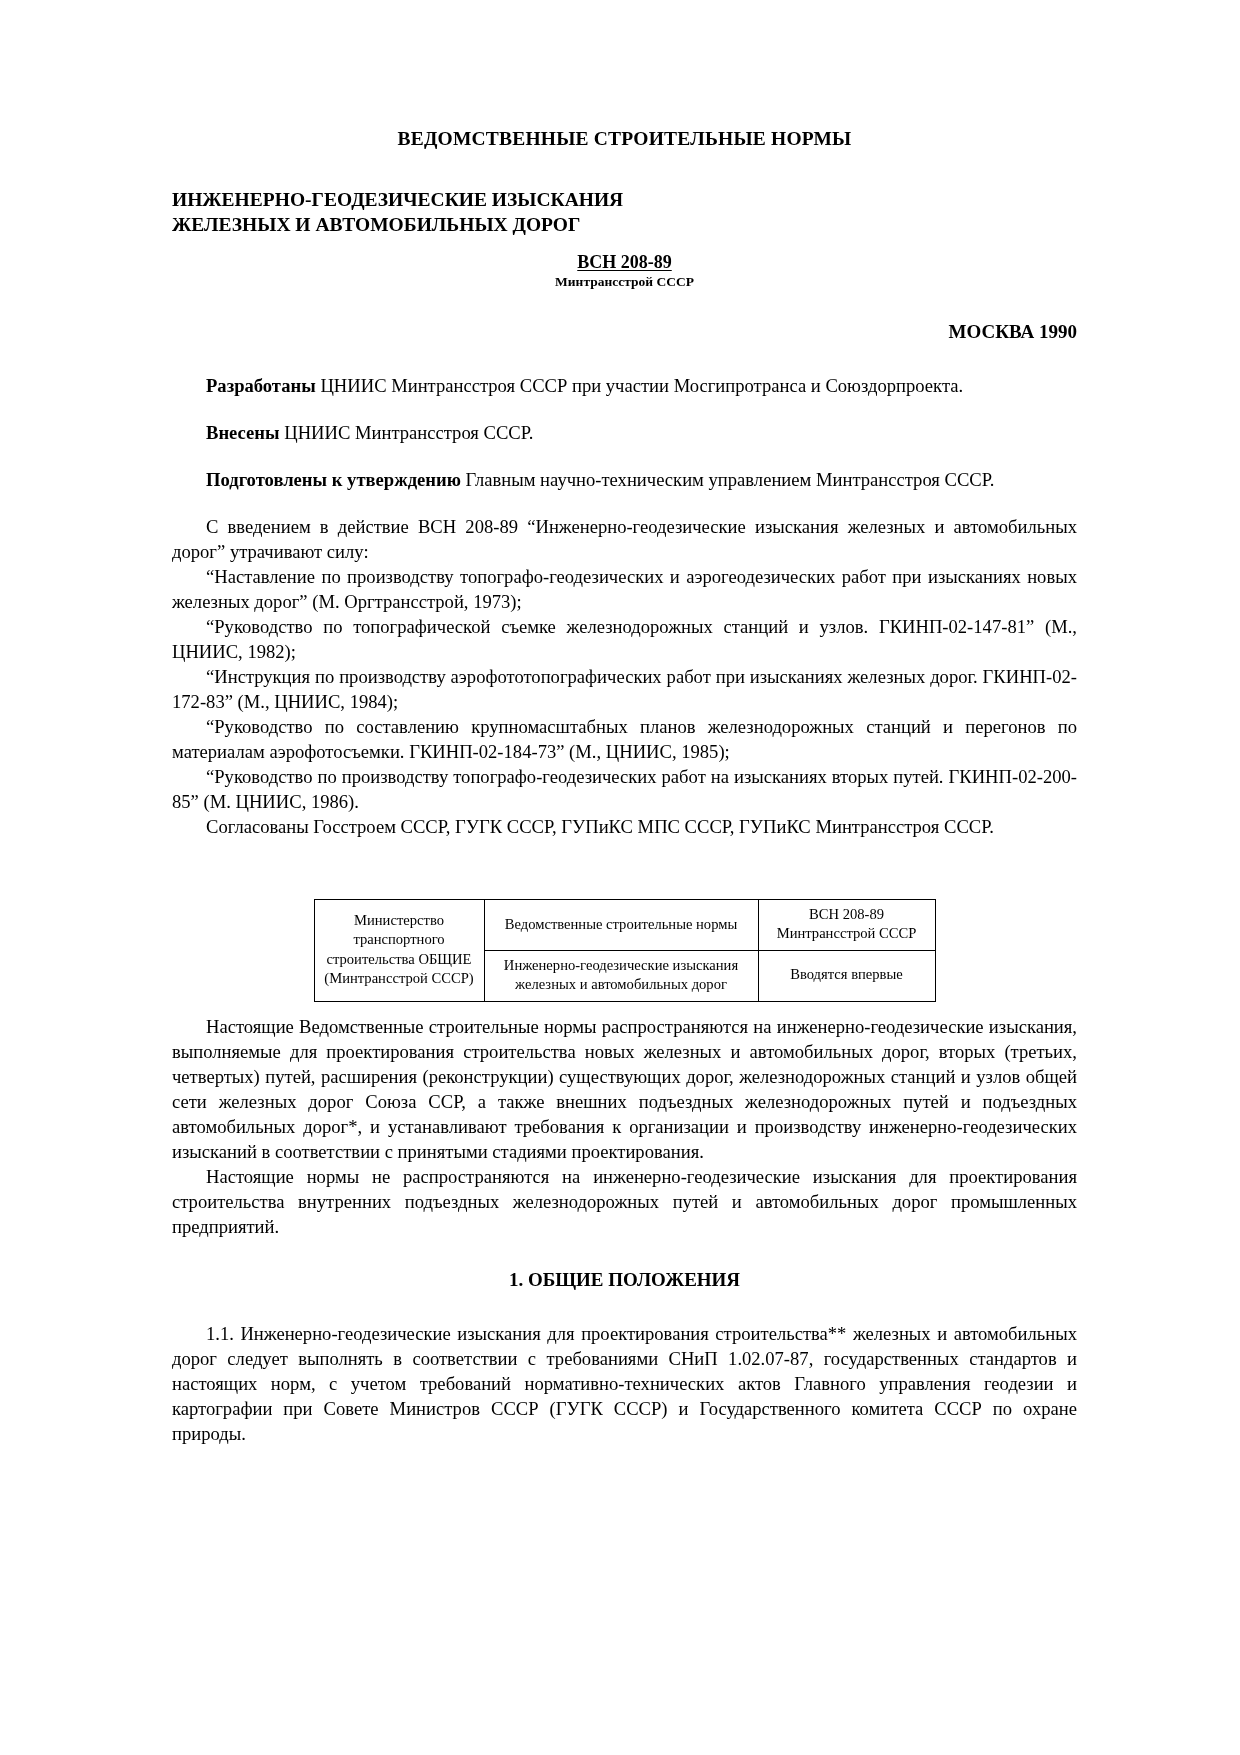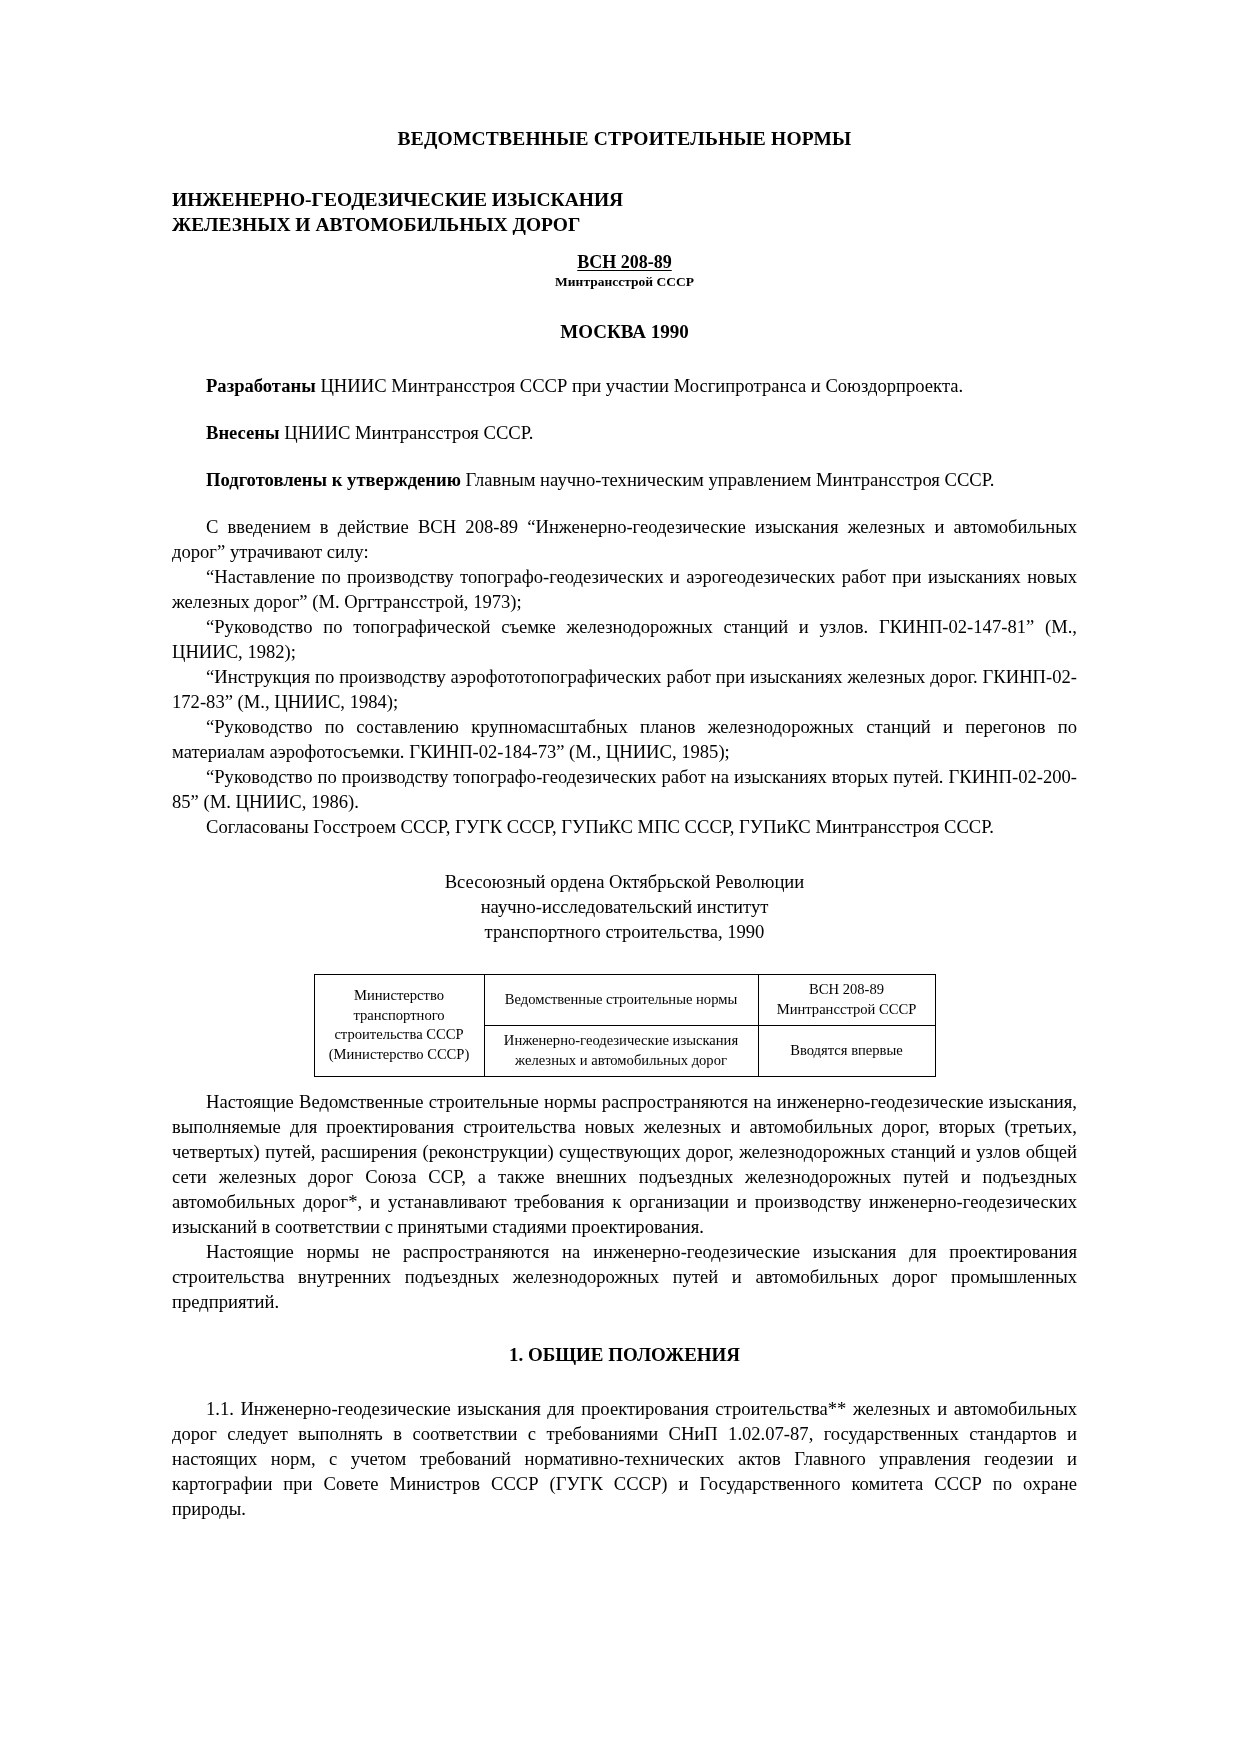--- a/index.html
+++ b/index.html
@@ -47,21 +47,21 @@
     text-underline-offset: 2px;
     text-align: right;
   }
   .ministry-line {
     text-align: center;
     font-weight: bold;
     font-size: 13.5px;
     margin: 1px 0 0 0;
   }
   .city-line {
-    text-align: center;
+    text-align: right;
     font-weight: bold;
     font-size: 19px;
     margin: 31px 0 0 0;
   }
   p.body-par {
     margin: 0;
     font-size: 18.6px;
     line-height: 1.345;
     text-align: justify;
     text-indent: 34px;
@@ -143,32 +143,27 @@
   <p class="body-par">С введением в действие ВСН 208-89 “Инженерно-геодезические изыскания железных и автомобильных дорог” утрачивают силу:</p>
   <p class="body-par">“Наставление по производству топографо-геодезических и аэрогеодезических работ при изысканиях новых железных дорог” (М. Оргтрансстрой, 1973);</p>
   <p class="body-par">“Руководство по топографической съемке железнодорожных станций и узлов. ГКИНП-02-147-81” (М., ЦНИИС, 1982);</p>
   <p class="body-par">“Инструкция по производству аэрофототопографических работ при изысканиях железных дорог. ГКИНП-02-172-83” (М., ЦНИИС, 1984);</p>
   <p class="body-par">“Руководство по составлению крупномасштабных планов железнодорожных станций и перегонов по материалам аэрофотосъемки. ГКИНП-02-184-73” (М., ЦНИИС, 1985);</p>
   <p class="body-par">“Руководство по производству топографо-геодезических работ на изысканиях вторых путей. ГКИНП-02-200-85” (М. ЦНИИС, 1986).</p>
   <p class="body-par">Согласованы Госстроем СССР, ГУГК СССР, ГУПиКС МПС СССР, ГУПиКС Минтрансстроя СССР.</p>
 
   <div class="gap-lg"></div>
 
-  <div class="center-block">
-    <div>Всесоюзный ордена Октябрьской Революции</div>
-    <div>научно-исследовательский институт</div>
-    <div>транспортного строительства, 1990</div>
-  </div>
 
   <div class="gap-lg"></div>
 
   <table class="norm-table">
     <tbody>
       <tr>
-        <td class="col-a rowspan-cell" rowspan="2">Министерство транспортного строительства СССР (Министерство СССР)</td>
+        <td class="col-a rowspan-cell" rowspan="2">Министерство транспортного строительства ОБЩИЕ (Минтрансстрой СССР)</td>
         <td class="col-b">Ведомственные строительные нормы</td>
         <td class="col-c">ВСН 208-89 Минтрансстрой СССР</td>
       </tr>
       <tr>
         <td class="col-b">Инженерно-геодезические изыскания железных и автомобильных дорог</td>
         <td class="col-c">Вводятся впервые</td>
       </tr>
     </tbody>
   </table>
 

